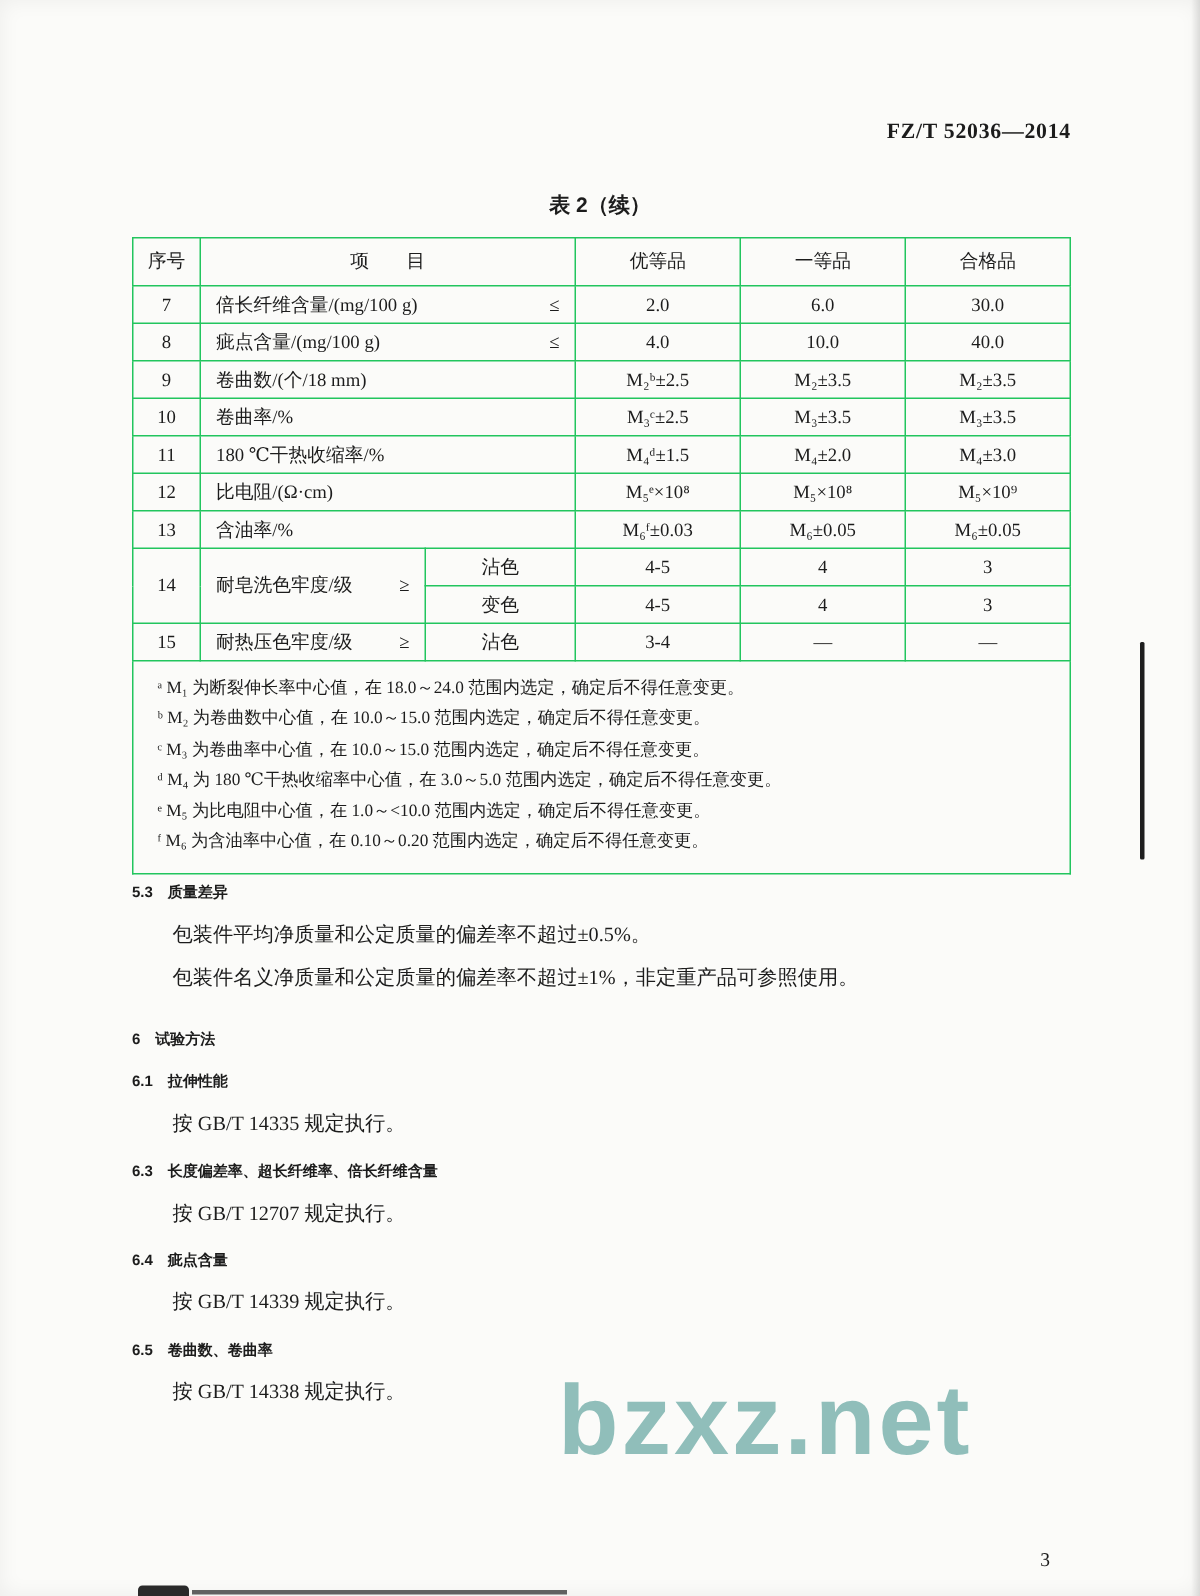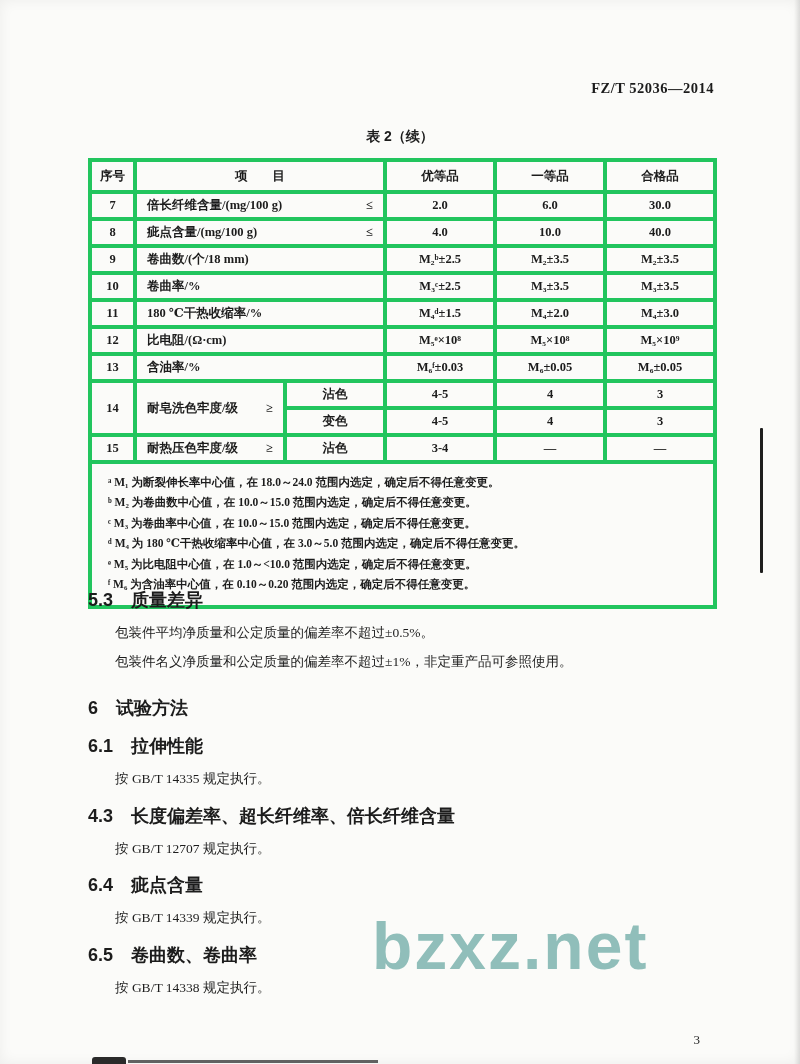--- a/index.html
+++ b/index.html
@@ -18,36 +18,36 @@
     position:absolute; top:128px; left:0; width:100%;
     text-align:center; font-size:14px; font-weight:bold;
     font-family:"Liberation Sans","DejaVu Sans",sans-serif;
   }
   table.std-table {
     position:absolute; top:158px; left:88px; width:625px;
     border-collapse:collapse; table-layout:fixed;
     font-size:12.5px;
   }
   .std-table th, .std-table td {
-    border:4px solid #22c55e; text-align:center;
-    padding:3px 4px; height:25px; font-weight:bold;
+    border:1px solid #22c55e; text-align:center;
+    padding:3px 4px; height:25px; font-weight:normal;
   }
   .std-table thead th { height:32px; }
   .std-table td.item-cell { text-align:left; padding:3px 10px; }
   .item-flex { display:flex; justify-content:space-between; align-items:center; }
   .item-flex .sym { padding-left:6px; }
   .std-table tr.footnote-row td {
     text-align:left; padding:8px 16px 10px; height:auto;
     font-size:11.5px; line-height:1.78;
   }
   .fn-line { white-space:nowrap; }
   .page-body { position:absolute; left:88px; top:588px; width:630px; font-size:13.5px; }
   .sec-heading {
     font-family:"Liberation Sans","DejaVu Sans",sans-serif;
-    font-weight:bold; font-size:18px; margin:14px 0 10px;
+    font-weight:bold; font-size:10px; margin:14px 0 10px;
   }
   .sec-heading.first { margin-top:0; }
   .sec-heading.major { margin-top:24px; }
   .para { text-indent:2em; line-height:1.6; margin:0 0 7px; }
   .watermark {
     position:absolute; left:372px; top:908px;
     font-family:"Liberation Sans","DejaVu Sans",sans-serif;
     font-weight:bold; font-size:66px; letter-spacing:2px;
     color:#0f766e; opacity:0.45; pointer-events:none; z-index:3;
   }
@@ -233,21 +233,21 @@
     <div class="sec-heading first">5.3　质量差异</div>
     <p class="para">包装件平均净质量和公定质量的偏差率不超过±0.5%。</p>
     <p class="para">包装件名义净质量和公定质量的偏差率不超过±1%，非定重产品可参照使用。</p>
 
     <div class="sec-heading major">6　试验方法</div>
 
     <div class="sec-heading">6.1　拉伸性能</div>
 
     <p class="para">按 GB/T 14335 规定执行。</p>
 
-    <div class="sec-heading">4.3　长度偏差率、超长纤维率、倍长纤维含量</div>
+    <div class="sec-heading">6.3　长度偏差率、超长纤维率、倍长纤维含量</div>
     <p class="para">按 GB/T 12707 规定执行。</p>
 
     <div class="sec-heading">6.4　疵点含量</div>
     <p class="para">按 GB/T 14339 规定执行。</p>
 
     <div class="sec-heading">6.5　卷曲数、卷曲率</div>
     <p class="para">按 GB/T 14338 规定执行。</p>
   </div>
 
   <div class="watermark">bzxz.net</div>

